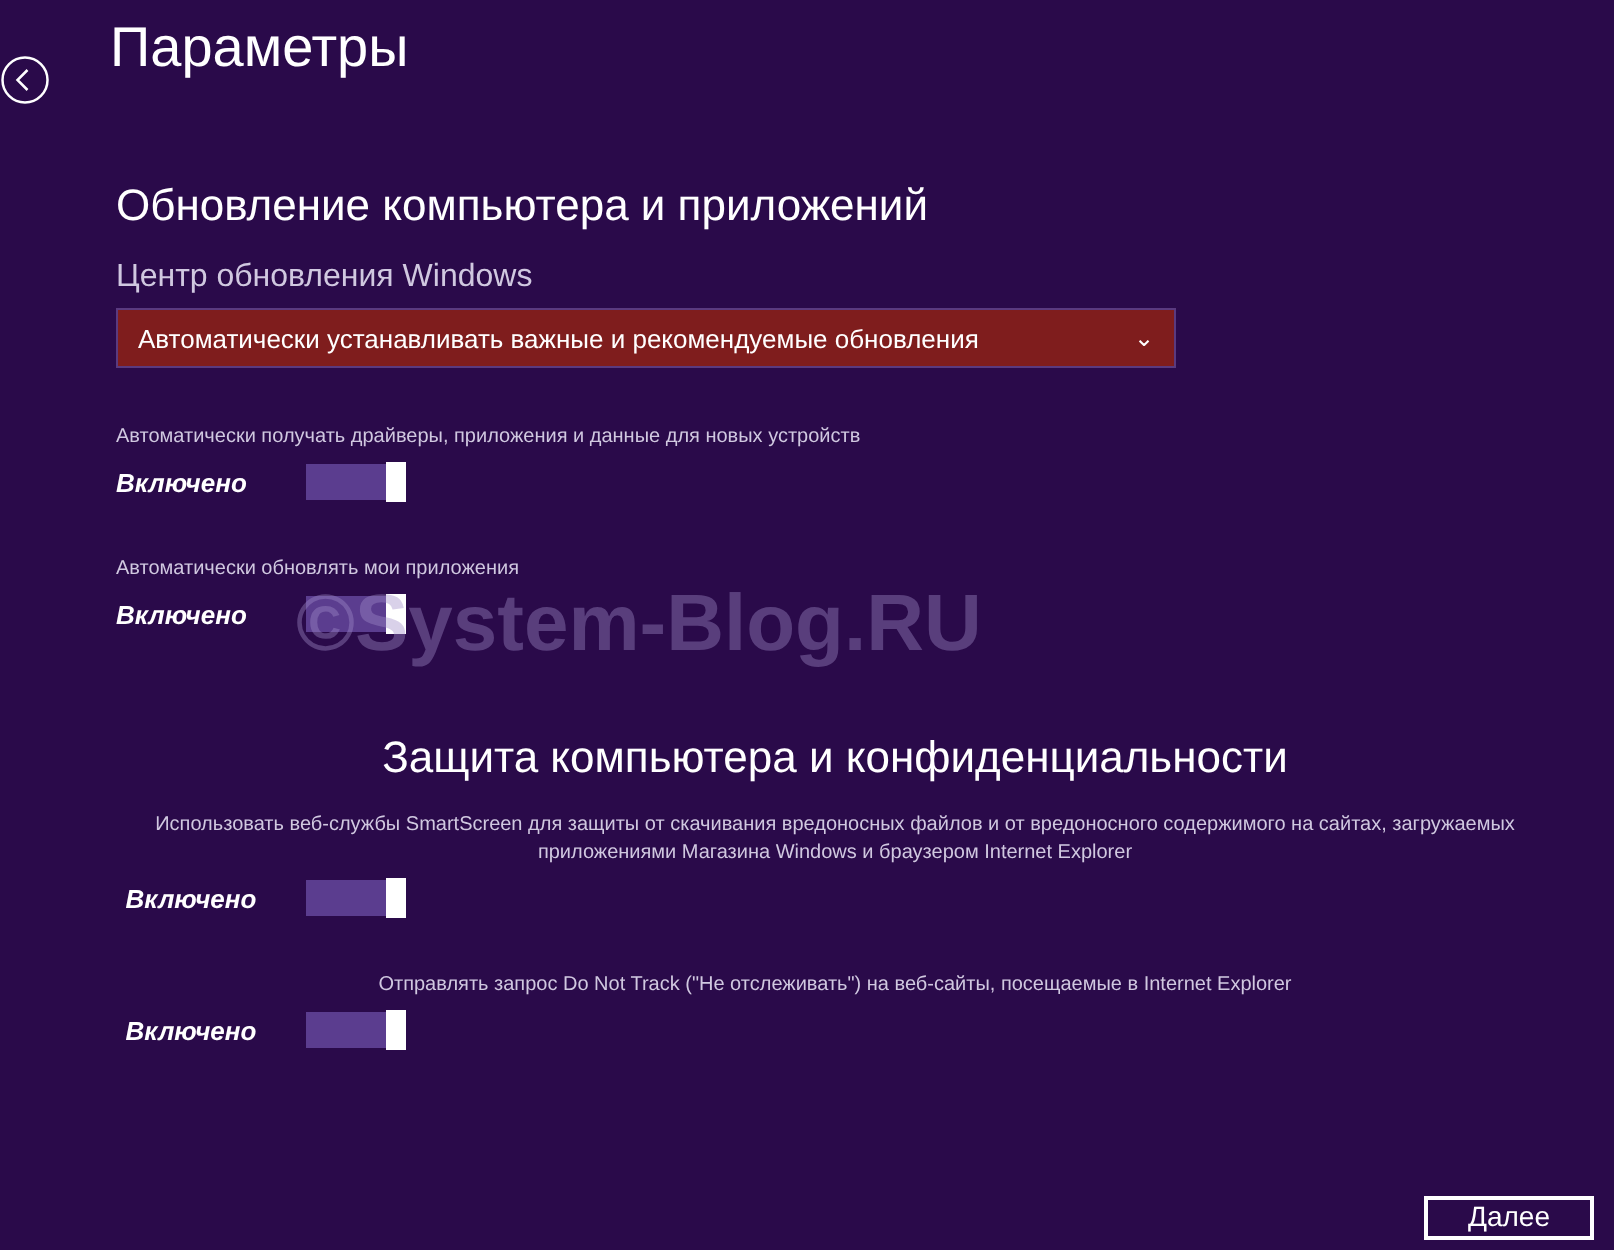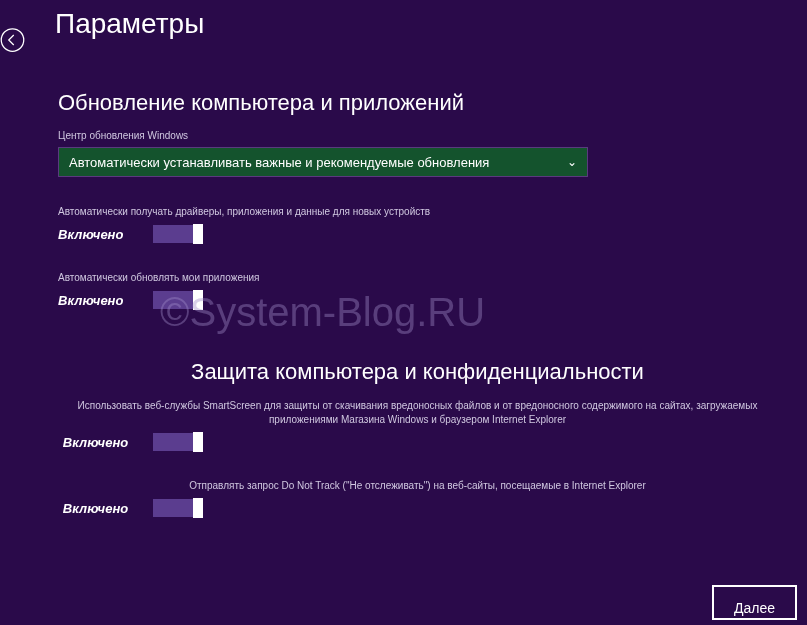--- a/index.html
+++ b/index.html
@@ -45,28 +45,28 @@
       top: 90px;
       right: 30px;
     }
     .section-title {
       font-size: 22px;
       font-weight: 400;
       color: #ffffff;
       margin-bottom: 14px;
     }
     .field-label {
-      font-size: 10px;
+      font-size: 16px;
       color: #d0c8e0;
       margin-bottom: 6px;
     }
     .dropdown {
       width: 530px;
       height: 30px;
-      background-color: #14532d;
+      background-color: #7f1d1d;
       border: 1px solid #5a3a7f;
       display: flex;
       align-items: center;
       justify-content: space-between;
       padding: 0 10px;
       cursor: pointer;
       margin-bottom: 28px;
     }
     .dropdown-text {
       font-size: 13px;
@@ -116,33 +116,33 @@
     }
     .section2 {
       margin-top: 50px;
       text-align: center;
     }
     .next-button {
       position: absolute;
       bottom: 5px;
       right: 10px;
       border: 2px solid #ffffff;
-      padding: 13px 20px 2px 20px;
+      padding: 0 20px 2px 20px;
       font-size: 14px;
       color: #ffffff;
       background: transparent;
       cursor: pointer;
     }
     .watermark {
       position: absolute;
       top: 290px;
-      left: 160px;
+      left: 148px;
       font-size: 40px;
       color: rgba(160, 140, 200, 0.4);
-      font-weight: 400;
+      font-weight: 700;
       pointer-events: none;
       white-space: nowrap;
     }
   </style>
 </head>
 <body>
 
 <div class="back-button">
   <svg viewBox="0 0 40 40">
     <circle cx="20" cy="20" r="18" fill="none" stroke="#ffffff" stroke-width="2"></circle>

